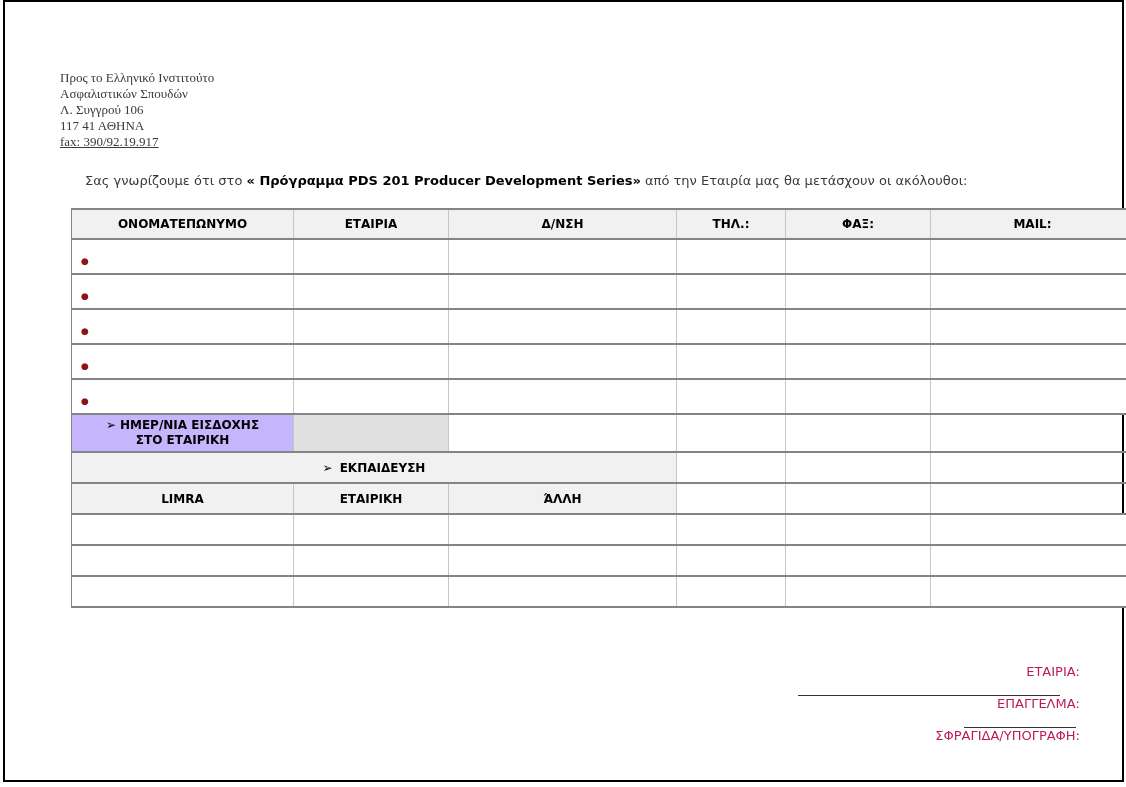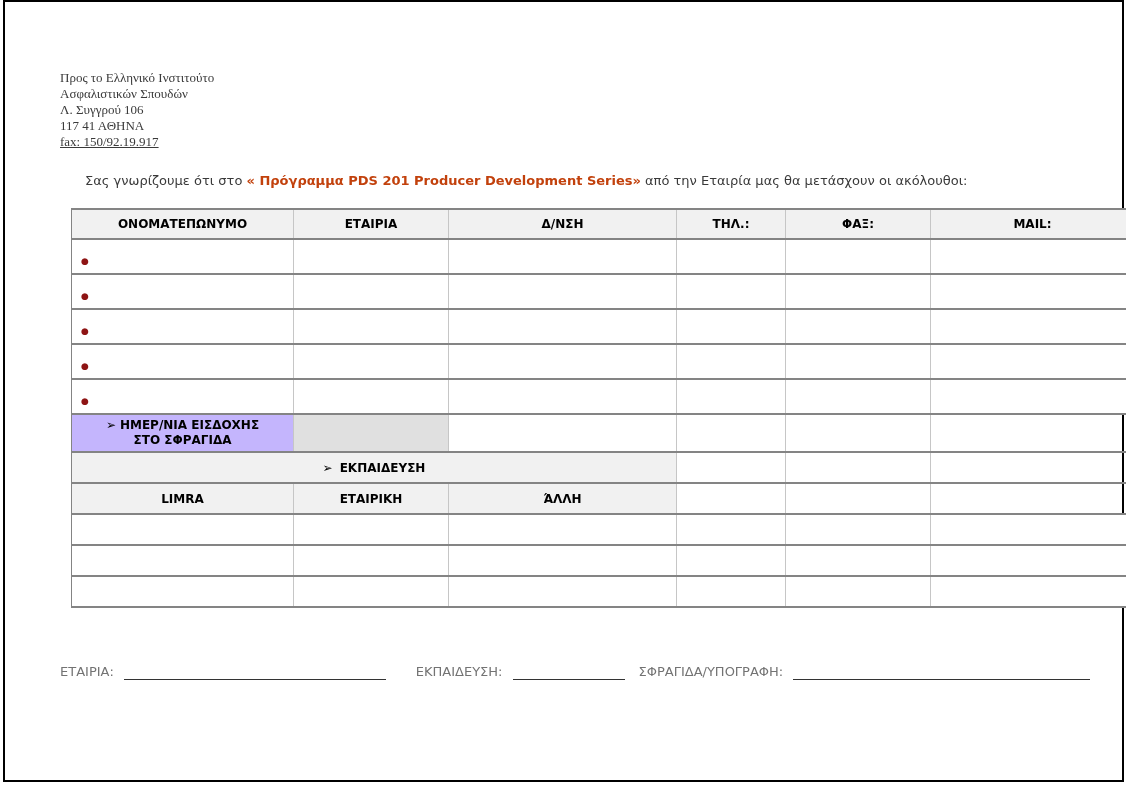--- a/index.html
+++ b/index.html
@@ -53,43 +53,44 @@
   td.admission-gray { background:#e0e0e0; }
   tr.education-row td { height:29px; }
   td.education-label { background:#f1f1f1; font-weight:bold; text-align:center; }
   .arrow-glyph { font-weight:normal; margin-right:7px; }
   tr.training-row td { height:29px; }
   td.training-label { background:#f1f1f1; font-weight:bold; text-align:center; }
   tr.empty-row td { height:29px; background:#ffffff; }
   
   .footer-line {
     position:absolute; left:60px; top:664px; right:36px;
-    display:flex; align-items:flex-end; font-size:13px; color:#737373;
+    display:flex; align-items:flex-end; font-size:13px; color:#be185d;
     white-space:nowrap;
+    flex-direction:column;
   }
   .footer-line .label { margin-right:10px; padding-bottom:1px; }
   .fill-line { border-bottom:1px solid #333333; height:15px; display:inline-block; }
   .company-line { width:262px; margin-right:30px; }
   .date-line { width:112px; margin-right:14px; }
   .stamp-line { flex:1; }
 </style>
 </head>
 <body>
 
 <div class="page-border"></div>
 
 <div class="recipient">
   <div>Προς το Ελληνικό Ινστιτούτο</div>
   <div>Ασφαλιστικών Σπουδών</div>
   <div>Λ. Συγγρού 106</div>
   <div>117 41 ΑΘΗΝΑ</div>
-  <div class="fax-line">fax: 150/92.19.917</div>
+  <div class="fax-line">fax: 390/92.19.917</div>
 </div>
 
-<div class="intro"><span>Σας γνωρίζουμε ότι στο </span><span class="program" style="color: #c2410c; margin-top: 8px;">« Πρόγραμμα PDS 201 Producer Development Series»</span><span> από την Εταιρία μας θα μετάσχουν οι ακόλουθοι:</span></div>
+<div class="intro"><span>Σας γνωρίζουμε ότι στο </span><span class="program" style="color: #000000; margin-top: 8px;">« Πρόγραμμα PDS 201 Producer Development Series»</span><span> από την Εταιρία μας θα μετάσχουν οι ακόλουθοι:</span></div>
 
 <div class="form-table-wrap">
   <table class="form-table">
     <colgroup>
       <col style="width:222px">
         <col style="width:155px">
         <col style="width:228px">
       <col style="width:109px">
         <col style="width:145px">
         <col style="width:204px">
@@ -141,21 +142,21 @@
         <td></td>
         <td></td>
         <td></td>
         <td></td>
         <td></td>
       </tr>
 
       <tr class="admission-row">
         <td class="admission-label">
           <div><span class="arrow-glyph" style="margin-right:4px;">➢</span><span>ΗΜΕΡ/ΝΙΑ ΕΙΣΔΟΧΗΣ</span></div>
-          <div>ΣΤΟ ΣΦΡΑΓΙΔΑ</div>
+          <div>ΣΤΟ ΕΤΑΙΡΙΚΗ</div>
         </td>
         <td class="admission-gray"></td>
         <td></td>
         <td></td>
         <td></td>
         <td></td>
       </tr>
 
       <tr class="education-row">
         <td class="education-label" colspan="3"><span class="arrow-glyph">➢</span><span>ΕΚΠΑΙΔΕΥΣΗ</span></td>
@@ -197,17 +198,17 @@
         <td></td>
           <td></td>
       </tr>
     </tbody>
   </table>
 </div>
 
 <div class="footer-line">
   <span class="label">ΕΤΑΙΡΙΑ:</span>
   <span class="fill-line company-line"></span>
-  <span class="label">ΕΚΠΑΙΔΕΥΣΗ:</span>
+  <span class="label">ΕΠΑΓΓΕΛΜΑ:</span>
   <span class="fill-line date-line"></span>
   <span class="label">ΣΦΡΑΓΙΔΑ/ΥΠΟΓΡΑΦΗ:</span>
   <span class="fill-line stamp-line"></span>
 </div>
 
 </body></html>

